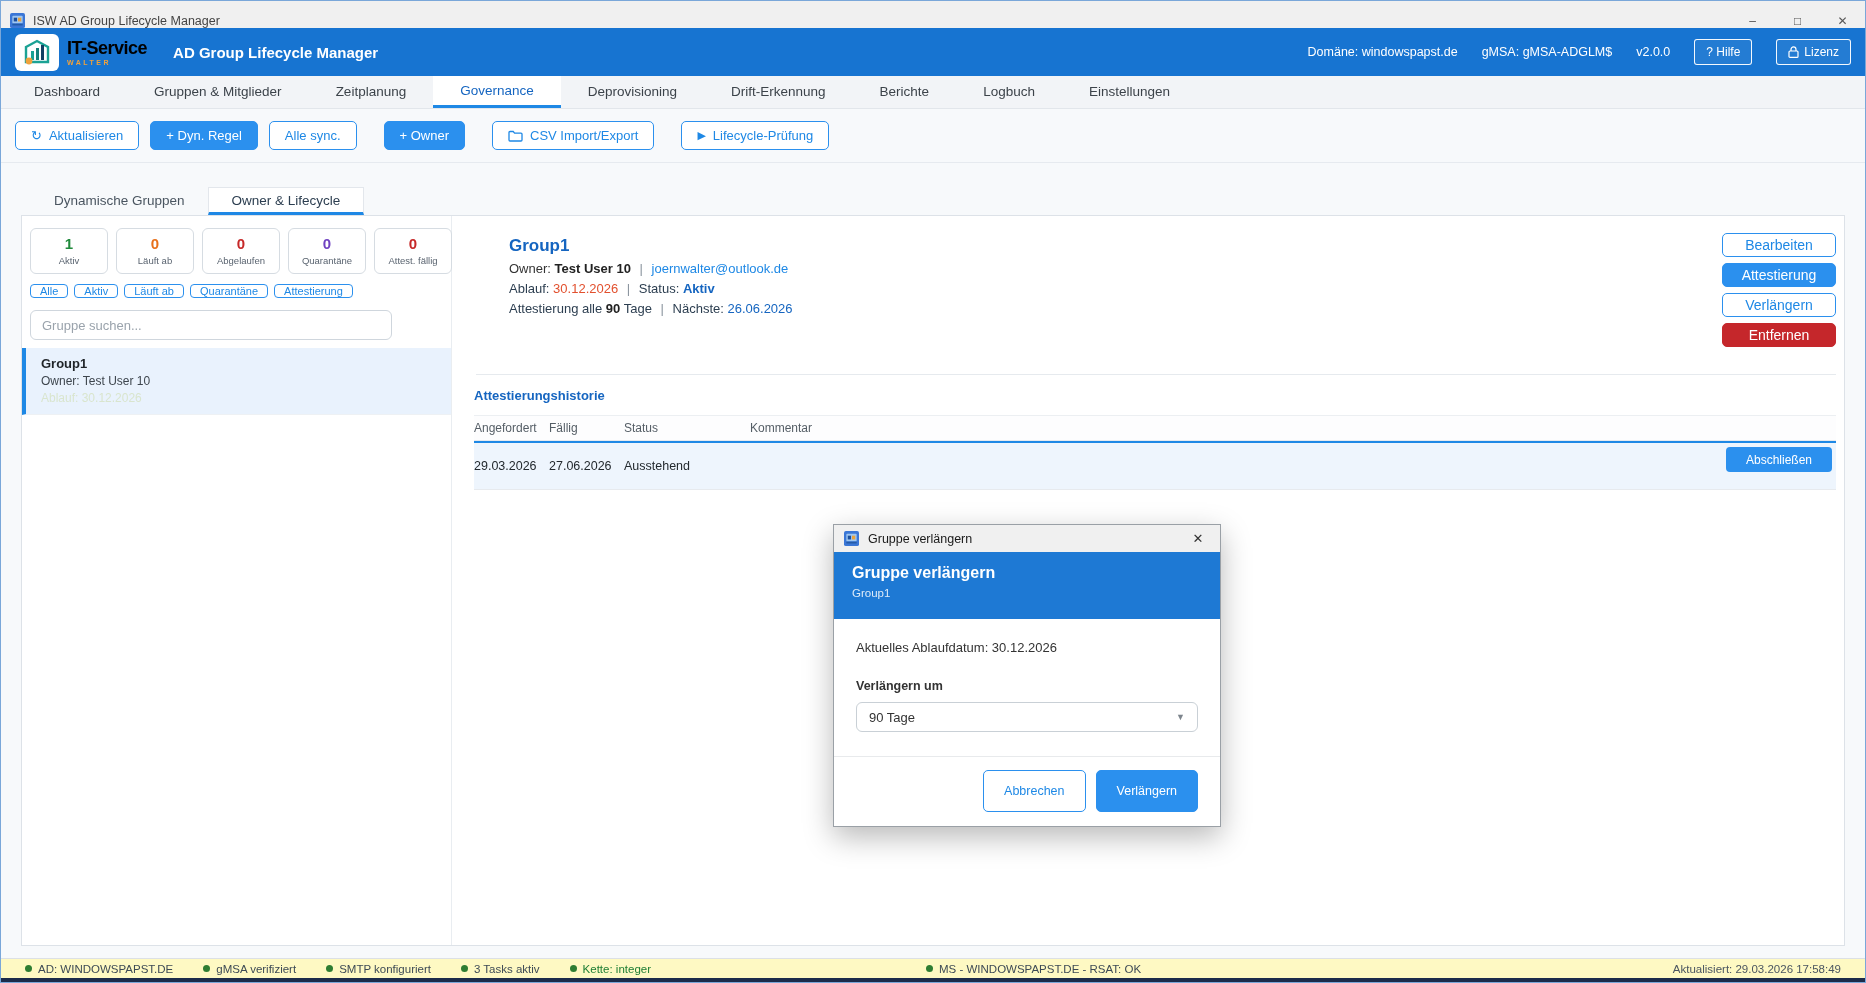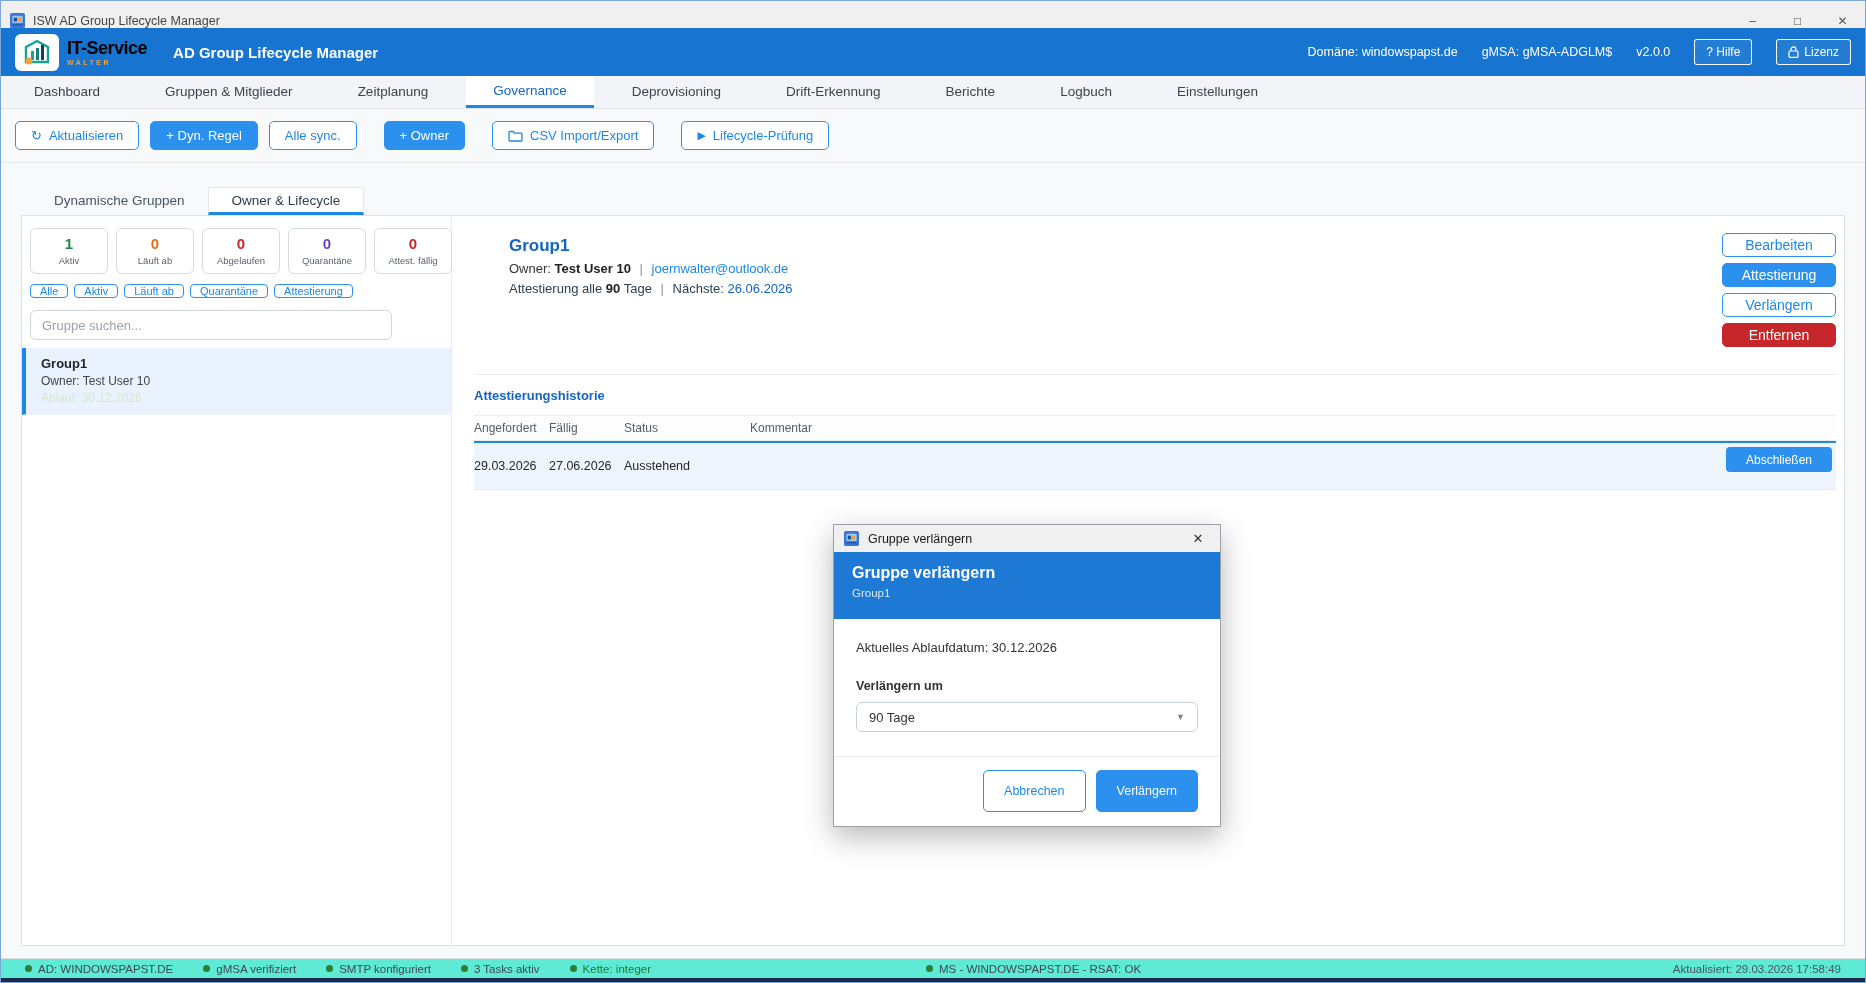--- a/index.html
+++ b/index.html
@@ -18,21 +18,21 @@
   .header { position:absolute; top:27px; left:0; right:0; height:48px; background:#1774d1; display:flex; align-items:center; padding:0 14px; }
   .logo-box { width:44px; height:37px; background:#fff; border-radius:6px; display:flex; align-items:center; justify-content:center; }
   .brand { margin-left:8px; line-height:1; }
   .brand-name { font-size:18px; font-weight:bold; color:#000000; letter-spacing:-0.5px; }
   .brand-sub { font-size:7px; letter-spacing:2.5px; color:#f0a23c; margin-top:2px; font-weight:bold; }
   .app-title { margin-left:26px; color:#fff; font-weight:bold; font-size:15px; }
   .header-right { margin-left:auto; display:flex; align-items:center; gap:24px; color:#fff; font-size:12.5px; }
   .hdr-btn { border:1px solid rgba(255,255,255,0.95); border-radius:3px; padding:5px 11px; font-size:12px; color:#fff; background:rgba(255,255,255,0.06); display:flex; align-items:center; gap:5px; }
 
   
-  .nav { position:absolute; top:75px; left:0; right:0; height:33px; background:#f2f4f7; border-bottom:1px solid #e2e6eb; display:flex; padding-left:6px;gap:11px; }
+  .nav { position:absolute; top:75px; left:0; right:0; height:33px; background:#f2f4f7; border-bottom:1px solid #e2e6eb; display:flex; padding-left:6px; }
   .nav-tab { padding:0 27px; line-height:32px; font-size:13.5px; color:#3c434a; }
   .nav-tab.active { background:#fff; color:#1565c0; border-bottom:3px solid #1e88e5; line-height:30px; }
 
   
   .toolbar { position:absolute; top:108px; left:0; right:0; height:54px; display:flex; align-items:center; gap:11px; padding:0 14px; border-bottom:1px solid #e6eaef; background:#f7f9fb; }
   .btn { border-radius:5px; font-size:13px; padding:6px 15px; display:flex; align-items:center; gap:7px; white-space:nowrap; }
   .btn-outline { background:#fff; border:1.5px solid #2b90ee; color:#1e88e5; }
   .btn-fill { background:#2b90ee; border:1.5px solid #2b90ee; color:#fff; }
   .gap-l { margin-left:16px; }
 
@@ -96,21 +96,21 @@
   .m-h-sub { color:rgba(255,255,255,0.85); font-size:11.5px; margin-top:5px; }
   .m-body { padding:21px 22px 24px 22px; }
   .m-current { font-size:13px; color:#333; }
   .m-label { font-size:12.5px; font-weight:bold; color:#333; margin-top:24px; }
   .m-select { margin-top:9px; height:30px; border:1px solid #c9d0d6; border-radius:6px; display:flex; align-items:center; padding:0 12px; font-size:13px; color:#333; }
   .m-chevron { margin-left:auto; font-size:9px; color:#7d858d; }
   .m-footer { border-top:1px solid #e8eaec; padding:13px 22px 14px; display:flex; justify-content:flex-end; gap:10px; }
   .m-btn { height:42px; border-radius:5px; font-size:12.5px; display:flex; align-items:center; justify-content:center; padding:0 20px; }
 
   
-  .statusbar { position:absolute; top:957px; left:0; right:0; height:20px; background:#5eead4; border-top:1px solid #dce0e5; display:flex; align-items:center; padding:0 24px; font-size:11.5px; color:#3d4a55; }
+  .statusbar { position:absolute; top:957px; left:0; right:0; height:20px; background:#fef9c3; border-top:1px solid #dce0e5; display:flex; align-items:center; padding:0 24px; font-size:11.5px; color:#3d4a55; }
   .st-item { display:flex; align-items:center; margin-right:30px; white-space:nowrap; }
   .dot { width:7px; height:7px; border-radius:50%; background:#2e7d32; margin-right:6px; flex:0 0 auto; }
   .st-green { color:#1e7e34; }
   .st-ms { margin-left:245px; }
   .st-updated { margin-left:auto; color:#4a5560; }
   .bottomstrip { position:absolute; top:977px; left:0; right:0; height:6px; background:#1c2b4a; }
 </style>
 </head>
 <body>
 
@@ -255,20 +255,27 @@
     <div class="detail">
       <div class="detail-info">
         <div class="d-title">Group1</div>
         <div class="d-line">
           <span class="d-dark">Owner:</span>
           <span class="d-bold">Test User 10</span>
           <span class="d-sep">|</span>
           <span class="d-link">joernwalter@outlook.de</span>
         </div>
         <div class="d-line">
+          <span>Ablauf:</span>
+          <span class="d-red">30.12.2026</span>
+          <span class="d-sep">|</span>
+          <span>Status:</span>
+          <span class="d-blue-b">Aktiv</span>
+        </div>
+        <div class="d-line">
           <span>Attestierung alle</span>
           <span class="d-bold">90</span>
           <span>Tage</span>
           <span class="d-sep">|</span>
           <span>Nächste:</span>
           <span class="d-blue">26.06.2026</span>
         </div>
       </div>
 
       <div class="detail-actions">

